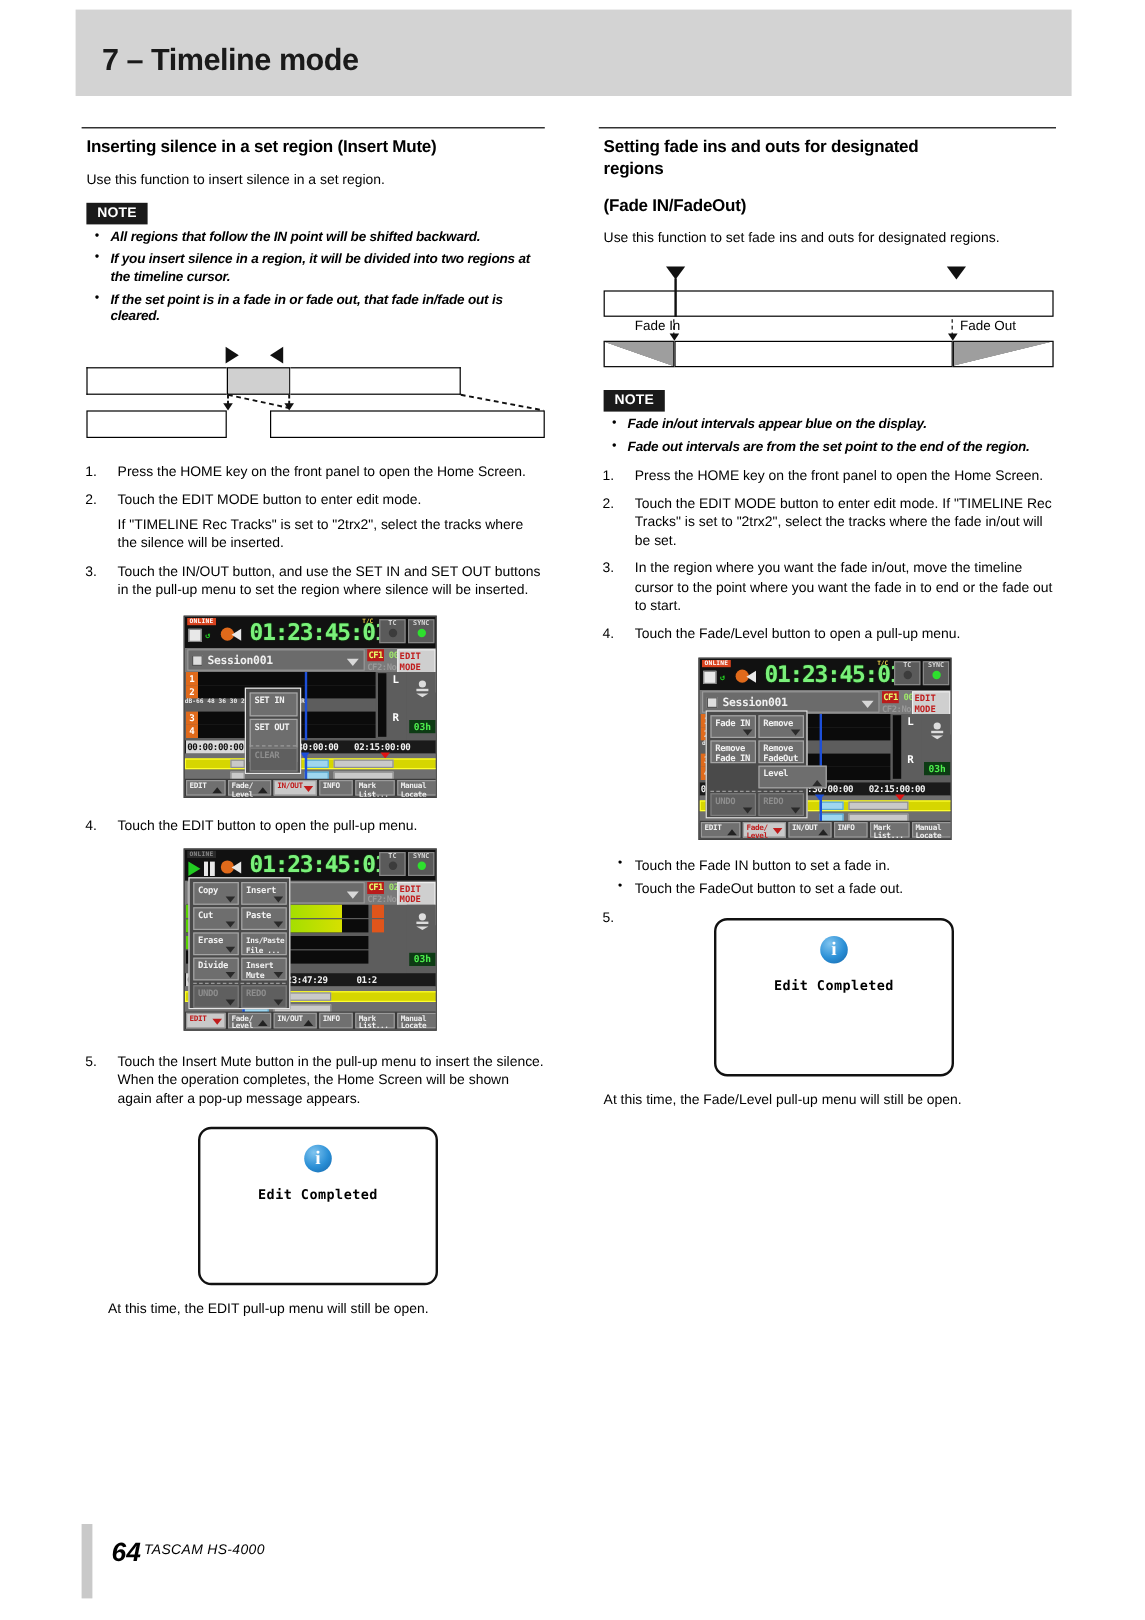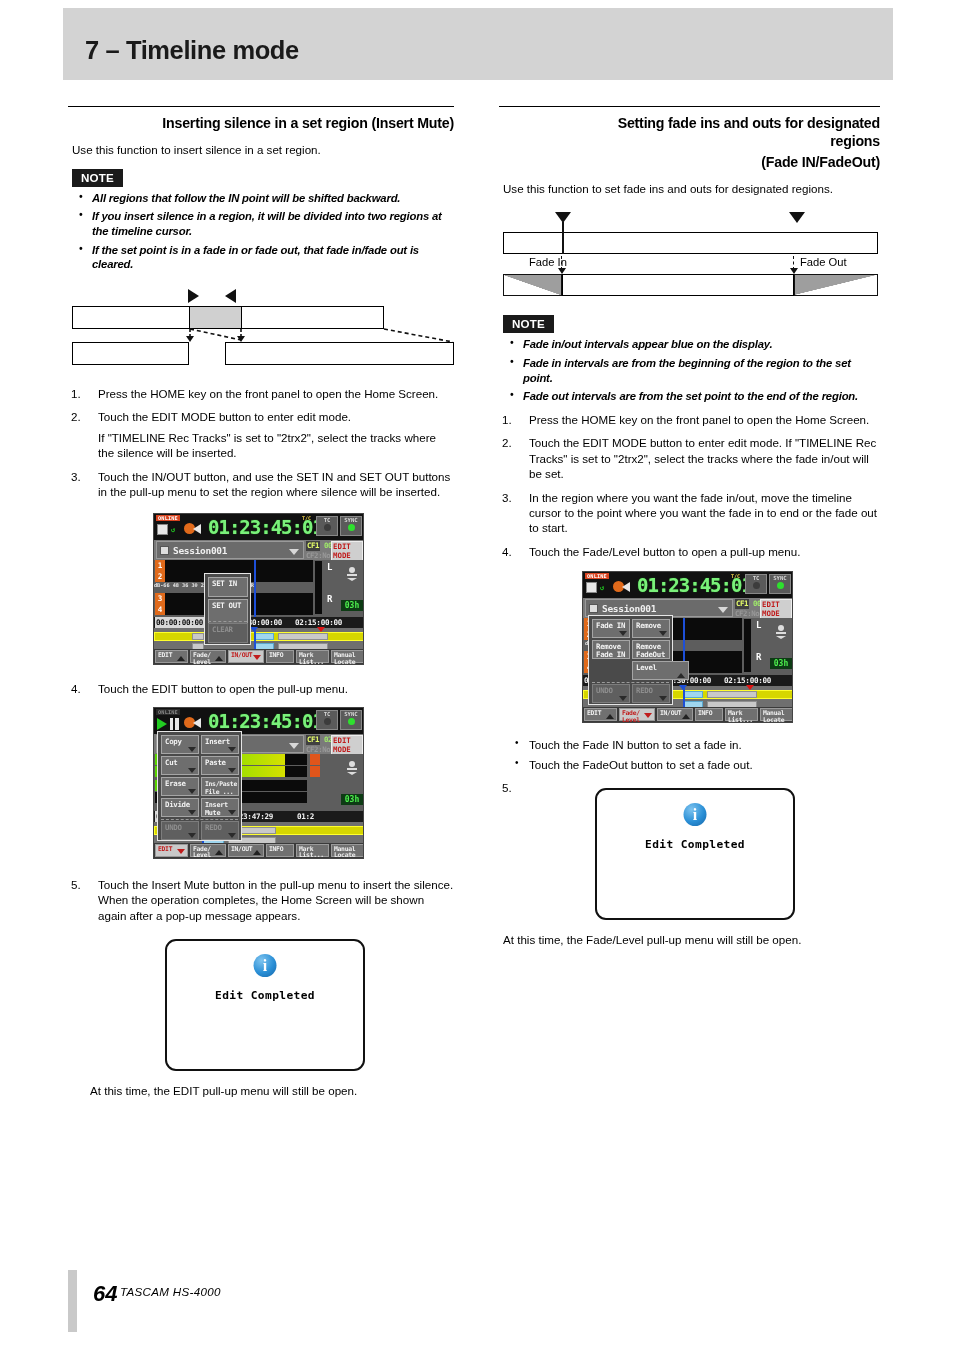--- a/index.html
+++ b/index.html
@@ -34,21 +34,21 @@
 
   
   .col { position: absolute; top: 106px; }
   .col-left  { left: 68px;  width: 386px; }
   .col-right { left: 499px; width: 381px; }
 
   .rule-top { border-top: 1.4px solid #000; width: 100%; height:0; }
 
   h2.sec {
     font-size: 14.2px; font-weight: bold; line-height: 1.26;
-    margin: 8px 0 0 4px; letter-spacing: -0.2px; text-align: right;
+    margin: 8px 0 0 4px; letter-spacing: -0.2px;
   }
   p.intro {
     font-size: 11.6px; line-height: 1.35;
     margin: 9px 0 0 4px;
   }
 
   
   .note-tag {
     display: inline-block; background: #1a1a1a; color:#fff;
     font-size: 11.6px; font-weight: bold;
@@ -187,21 +187,21 @@
   .sessbox {
     position:absolute; left:2px; top:1px; width:148px;height:18px;background:#6b6b6b;
     border:1px solid #9a9a9a; color:#f0f0f0; font-size:9.5px; font-weight:bold;
     line-height:18px; padding-left:16px; letter-spacing:-0.3px;
   }
   .sessbox .diskico {position:absolute;left:3px;top:4px;width:9px;height:9px;background:#ddd;border:1px solid #555;}
   .sessbox .caret {position:absolute;right:4px;top:7px;width:0;height:0;border-top:6px solid #d8d8d8;border-left:5px solid transparent;border-right:5px solid transparent;}
   .cfbar {
     position:absolute; font-size:7.4px; font-weight:bold; letter-spacing:-0.4px; line-height:10px;
   }
-  .cf1tag { left:152px; top:1px; background:#404040; color:#e8ff6a; padding:0 1px; }
+  .cf1tag { left:152px; top:1px; background:#b91c1c; color:#e8ff6a; padding:0 1px; }
   .cf1val { left:170px; top:1px; color:#9fe86a; }
   .cf2tag { left:152px; top:11px; color:#999; }
   .editmode {
     position:absolute; right:2px; top:1px; width:32px;height:36px;background:#cfcfcf;
     border:1px solid #eee; color:#c01c1c; font-size:7.4px; font-weight:bold; line-height:9px;
     text-align:left; padding-left:1px;
   }
 
   .lcd .meterzone {
     position:absolute; left:0; top:46px; width:211px; height:57px; background:#5d5d5d;
@@ -534,21 +534,21 @@
       </div>
     </div>
 
     <p class="plain" style="margin-left:22px;">At this time, the EDIT pull-up menu will still be open.</p>
   </div>
 
   <div class="col col-right">
     <div class="rule-top"></div>
     <h2 class="sec">Setting fade ins and outs for designated</h2>
     <h2 class="sec" style="margin-top:0;">regions</h2>
-    <h2 class="sec" style="margin-top:3px;">(Fade IN/FadeOut)</h2>
+    <h2 class="sec" style="margin-top:13px;">(Fade IN/FadeOut)</h2>
     <p class="intro">Use this function to set fade ins and outs for designated regions.</p>
 
     <div class="dia-fade">
       <div class="tri-d" style="left:52px; top:2px;"></div>
       <div class="tri-d" style="left:286px; top:2px;"></div>
 
       <div class="bar" style="left:0px; top:22px; width:375px; height:22px;"></div>
       <div class="vline-solid" style="left:58.5px; top:12px; height:32px;"></div>
 
       <div class="fade-label" style="left:26px; top:46px;">Fade In</div>
@@ -564,21 +564,20 @@
       <div class="grad-in" style="left:0px; top:64px; width:59px; height:22px;"></div>
       <div class="bar" style="left:59px; top:64px; width:232px; height:22px;"></div>
       <div class="grad-out" style="left:291px; top:64px; width:84px; height:22px;"></div>
     </div>
 
     <div style="margin-top:12px;">
       <span class="note-tag">NOTE</span>
     </div>
     <ul class="note-list">
       <li>Fade in/out intervals appear blue on the display.</li>
-      <li>Fade in intervals are from the beginning of the region to the set point.</li>
       <li>Fade out intervals are from the set point to the end of the region.</li>
     </ul>
 
     <ol class="steps" style="margin-top:6px;">
       <li>
         <span class="num">1.</span>
         <span>Press the HOME key on the front panel to open the Home Screen.</span>
       </li>
       <li>
         <span class="num">2.</span>

